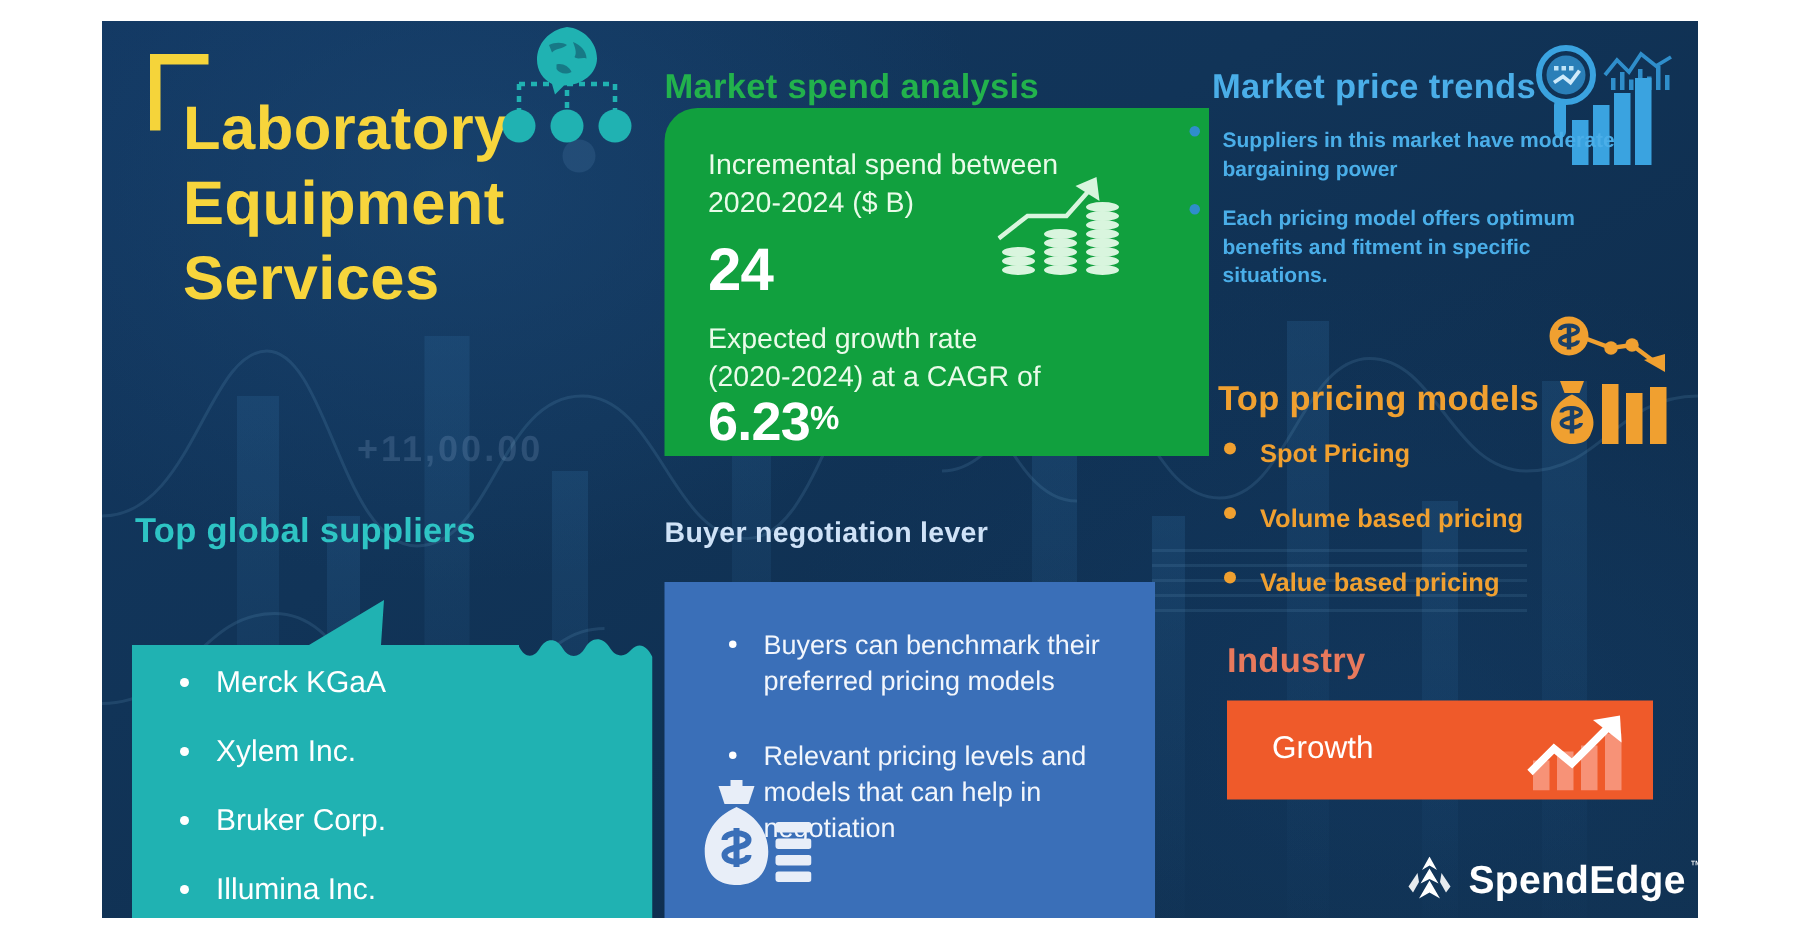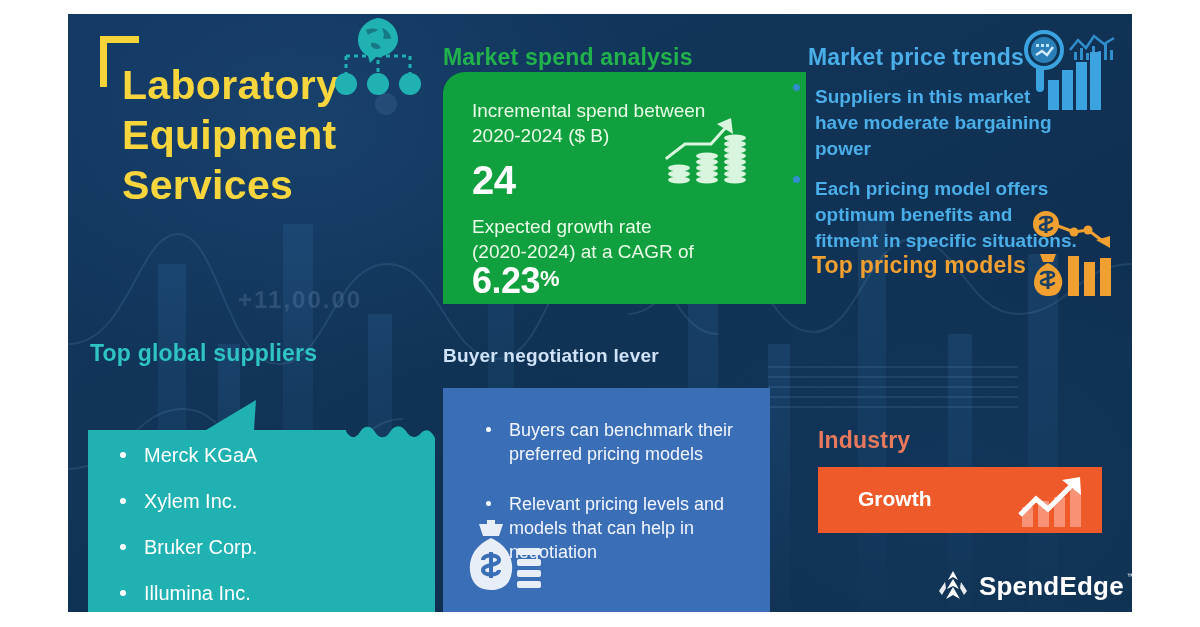--- a/index.html
+++ b/index.html
@@ -212,21 +212,21 @@
     position: absolute;
     left: 722px; top: 70px;
     margin: 0; padding: 0;
     width: 288px;
     list-style: none;
   }
   #trends-list li {
     position: relative;
     padding-left: 25px;
     color: #4aaee8;
-    font-size: 19px;
+    font-size: 14px;
     font-weight: 700;
     line-height: 1.38;
     margin-bottom: 13px;
   }
   #trends-list li .bullet {
     position: absolute;
     left: 3px; top: 0px;
     width: 7px; height: 7px;
     border-radius: 50%;
     background: #2f8ecb;
@@ -270,24 +270,24 @@
     color: #e8795c;
     font-size: 23px;
   }
   #growth-box {
     left: 750px; top: 453px;
     width: 284px; height: 66px;
     background: #ef5a2a;
   }
   #growth-label {
     position: absolute;
-    left: 40px; top: 20px;
+    left: 30px; top: 20px;
     color: #ffffff;
     font-size: 21px;
-    font-weight: 700;
+    font-weight: 400;
   }
   #growth-icon { position: absolute; left: 196px; top: 8px; }
 
   
   #logo {
     position: absolute;
     left: 868px; top: 557px;
     display: flex;
     align-items: flex-start;
     gap: 9px;
@@ -576,20 +576,34 @@
 
     <g fill="#f0a030">
       <rect x="38" y="46" width="11" height="40"></rect>
       <rect x="54" y="52" width="11" height="34"></rect>
       <rect x="70" y="48" width="11" height="38"></rect>
     </g>
   </svg>
 
   <div class="heading" id="pricing-heading">Top pricing models</div>
 
+  <ul id="pricing-list">
+    <li>
+      <span class="bullet"></span>
+      <span>Spot Pricing</span>
+    </li>
+    <li>
+      <span class="bullet"></span>
+      <span>Volume based pricing</span>
+    </li>
+    <li>
+      <span class="bullet"></span>
+      <span>Value based pricing</span>
+    </li>
+  </ul>
 
   <div class="heading" id="industry-heading">Industry</div>
 
   <div class="panel" id="growth-box">
     <div id="growth-label">Growth</div>
     <svg id="growth-icon" width="74" height="52" viewBox="0 0 74 52">
       <g fill="#f79277">
         <rect x="8" y="32" width="11" height="20"></rect>
         <rect x="24" y="26" width="11" height="26"></rect>
         <rect x="40" y="22" width="11" height="30"></rect>

